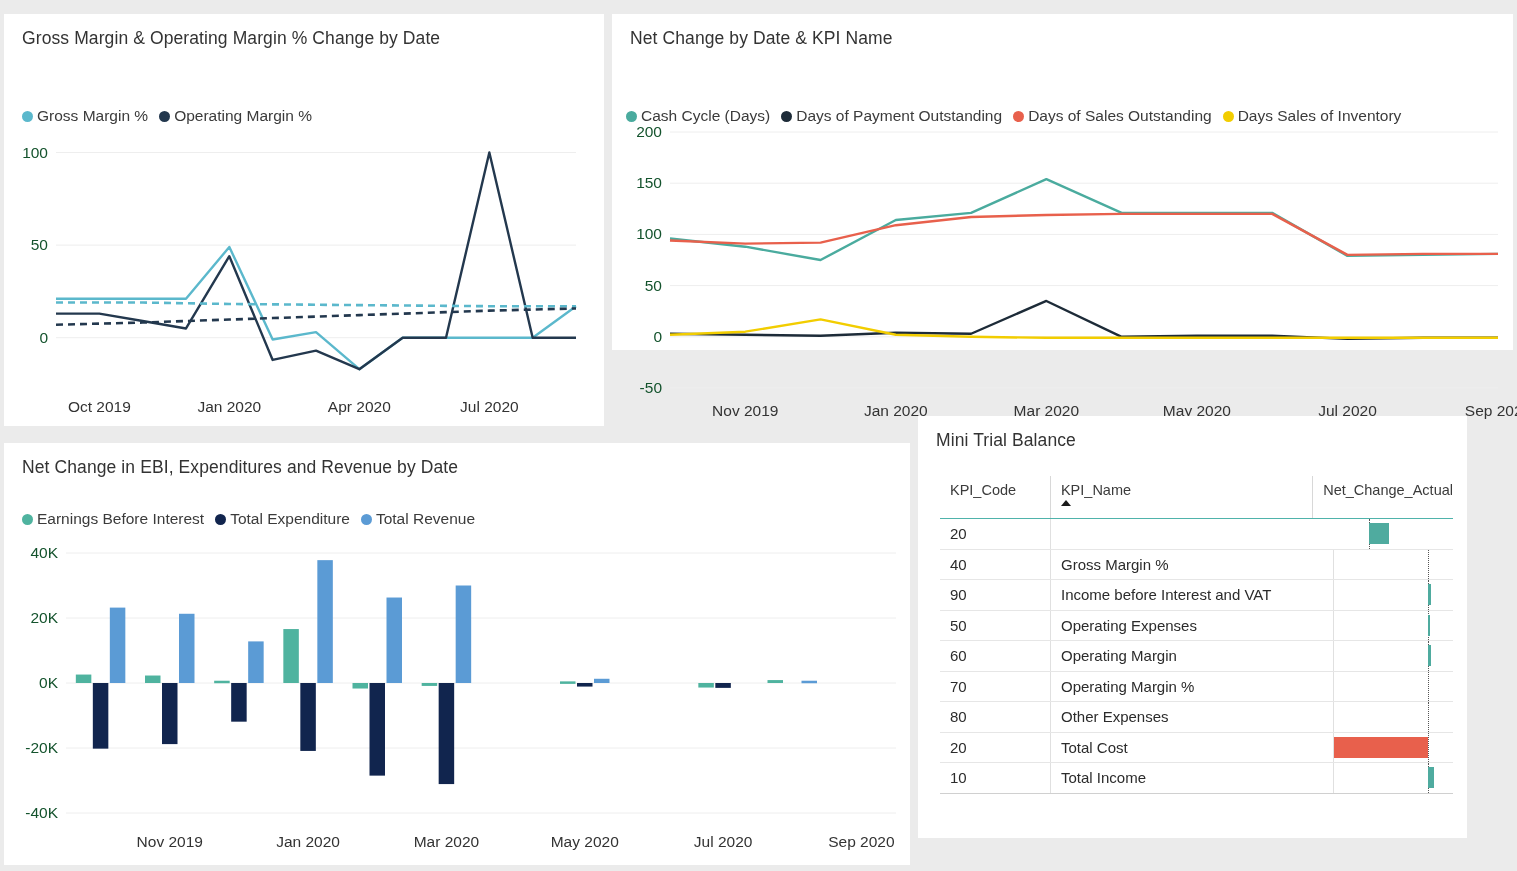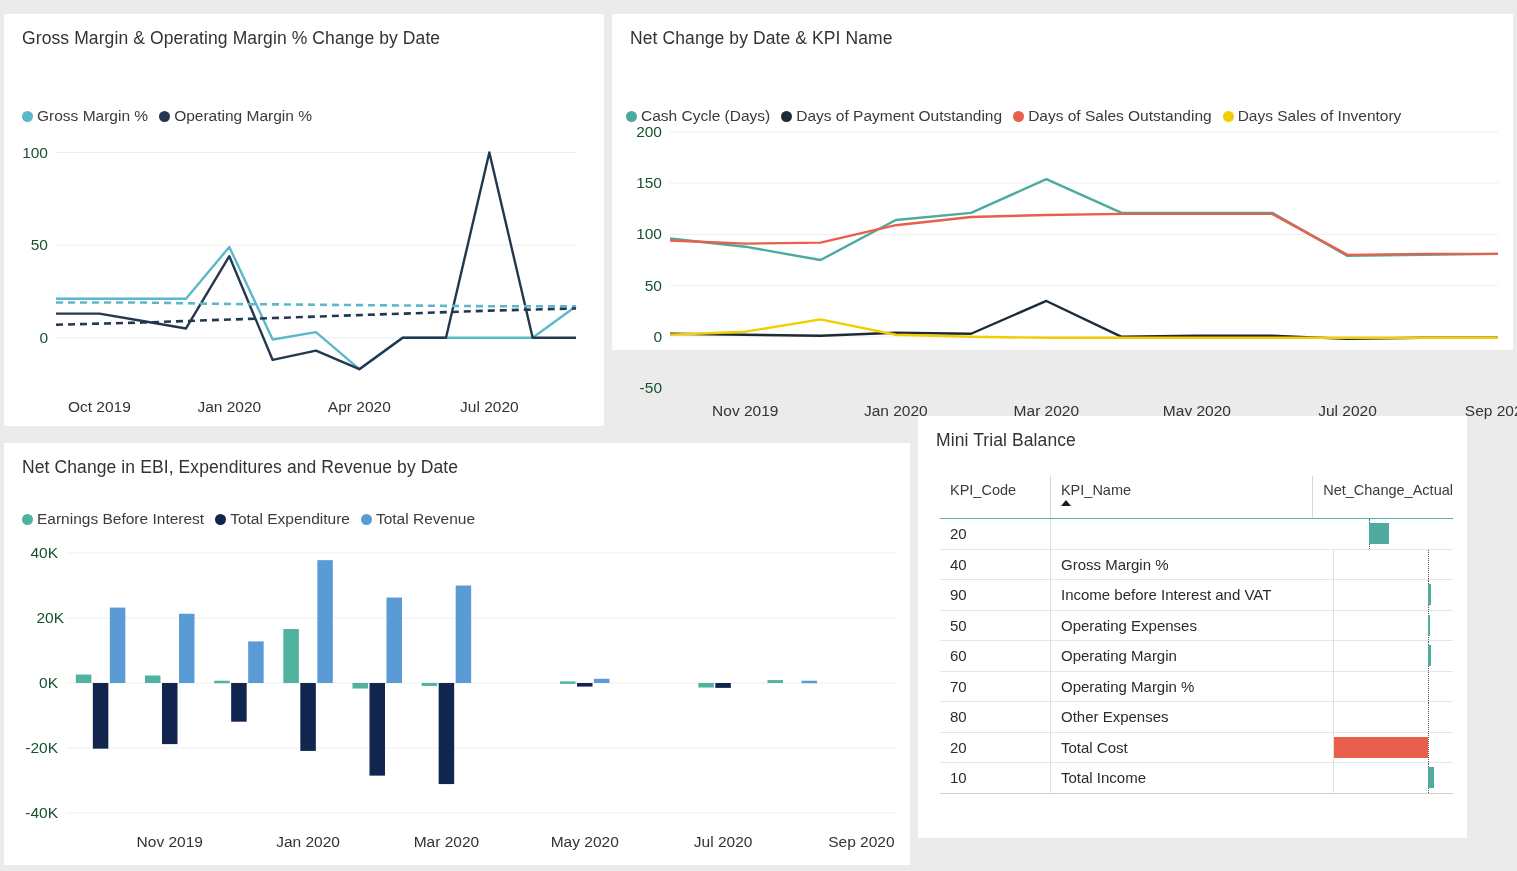--- a/index.html
+++ b/index.html
@@ -264,21 +264,21 @@
           <rect x="632.3333333333334" y="130" width="15.5" height="4.550000000000011" fill="#4fb39f"></rect>
           <rect x="649.3333333333334" y="130" width="15.5" height="4.875" fill="#11254e"></rect>
           <rect x="701.5000000000001" y="127.07500000000002" width="15.5" height="2.924999999999983" fill="#4fb39f"></rect>
           <rect x="735.5000000000001" y="127.725" width="15.5" height="2.5" fill="#5b9bd5"></rect>
         </svg>
       </div>
     <div id="yaxis-ebi">
         <div class="ytick" style="left: 6px; width: 48px; top: 370px;">-40K</div>
         <div class="ytick" style="left: 6px; width: 48px; top: 305px;">-20K</div>
         <div class="ytick" style="left: 6px; width: 48px; top: 240px;">0K</div>
-        <div class="ytick" style="left: 12px; width: 48px; top: 175px;">20K</div>
+        <div class="ytick" style="left: 6px; width: 48px; top: 175px;">20K</div>
         <div class="ytick" style="left: 6px; width: 48px; top: 110px;">40K</div>
       </div>
     <div id="xaxis-ebi">
         <div class="xtick" style="left: 165.75px; top: 390px;">Nov 2019</div>
         <div class="xtick" style="left: 304.083px; top: 390px;">Jan 2020</div>
         <div class="xtick" style="left: 442.417px; top: 390px;">Mar 2020</div>
         <div class="xtick" style="left: 580.75px; top: 390px;">May 2020</div>
         <div class="xtick" style="left: 719.083px; top: 390px;">Jul 2020</div>
         <div class="xtick" style="left: 857.417px; top: 390px;">Sep 2020</div>
       </div>

